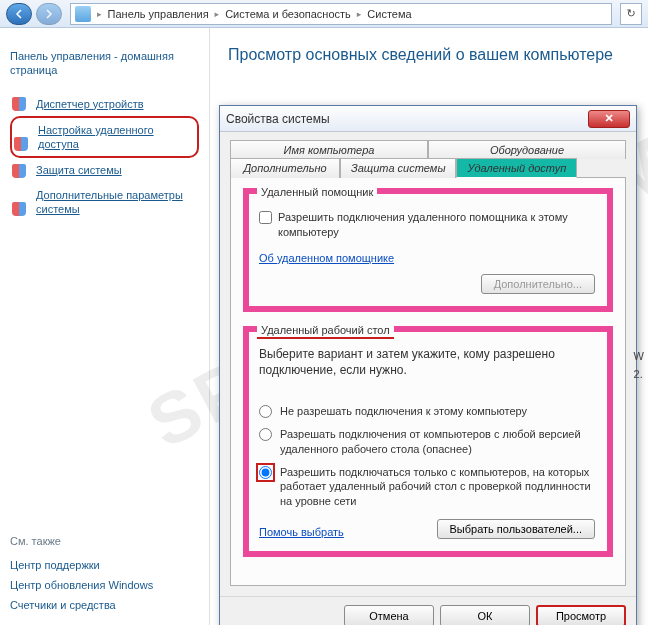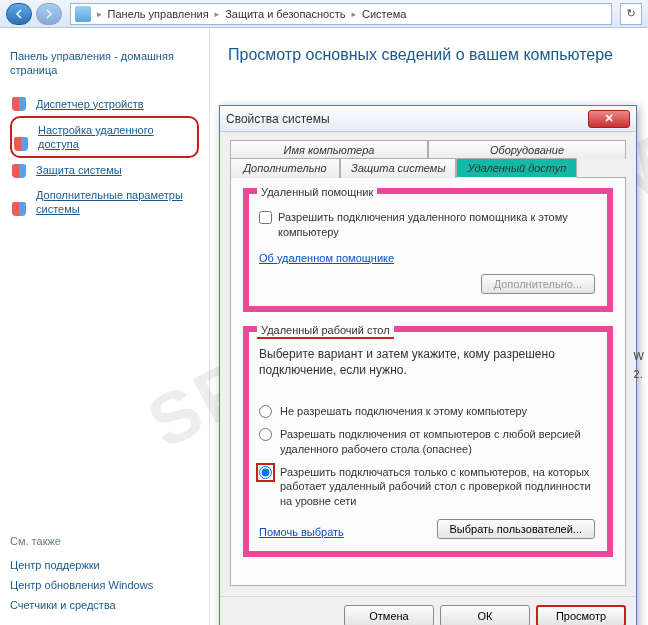--- a/index.html
+++ b/index.html
@@ -79,21 +79,21 @@
   <div class="nav-btn disabled">
       <svg width="10" height="10" viewBox="0 0 10 10">
         <path d="M3 1 L7 5 L3 9" stroke="#fff" stroke-width="1.5" fill="none"></path>
       </svg>
     </div>
   <div class="addr-bar">
     <div class="addr-icon"></div>
     <span class="crumb-sep">▸</span>
     <span class="crumb">Панель управления</span>
     <span class="crumb-sep">▸</span>
-    <span class="crumb">Защита и безопасность</span>
+    <span class="crumb">Система и безопасность</span>
     <span class="crumb-sep">▸</span>
     <span class="crumb">Система</span>
   </div>
   <div class="icon-btn">↻</div>
 </div>
 
 <div class="main-area">
   <div class="sidebar">
     <div class="sidebar-title">Панель управления - домашняя страница</div>
     <div class="sidebar-link">

